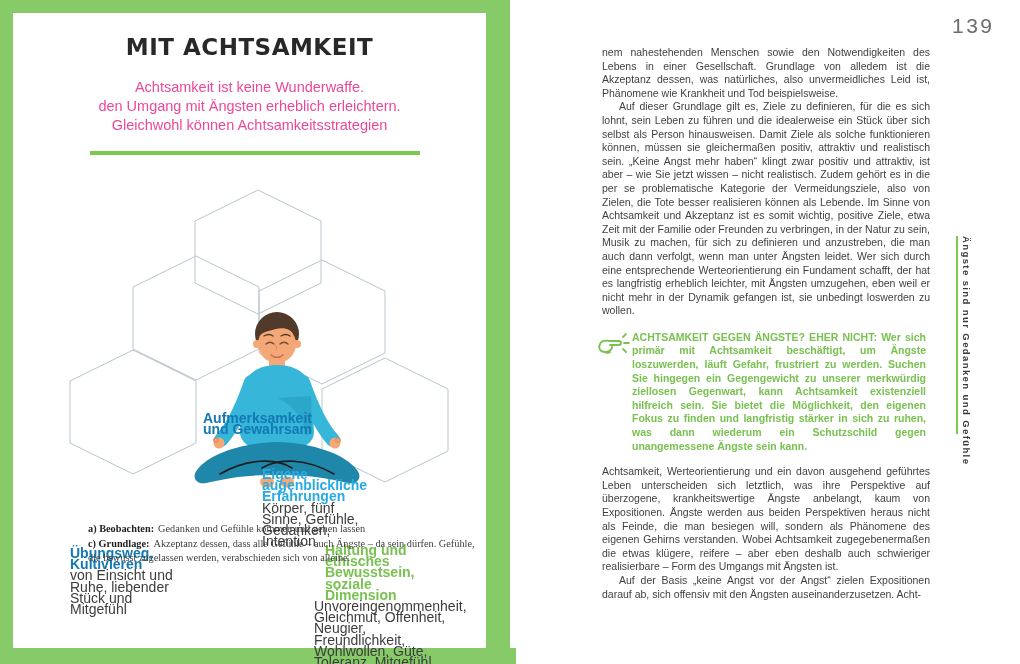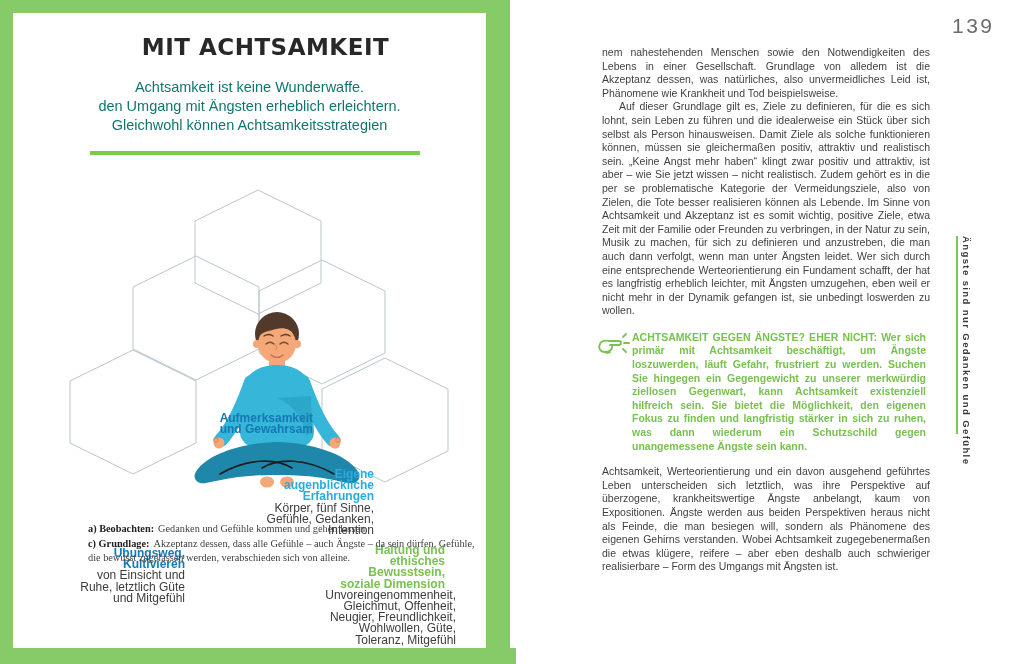--- a/index.html
+++ b/index.html
@@ -8,32 +8,32 @@
 
   
   .frame{position:absolute;background:#86cb68;}
   .frame-left{left:0;top:0;width:13px;height:664px;}
   .frame-top{left:0;top:0;width:510px;height:13px;}
   .frame-right{left:486px;top:0;width:24px;height:651px;}
   .frame-bottom{left:0;top:648px;width:516px;height:16px;}
 
   
   .page-left{position:absolute;left:13px;top:13px;width:473px;height:635px;}
-  .lp-title{position:absolute;left:16px;top:21px;width:100%;text-align:center;margin:0;
+  .lp-title{position:absolute;left:0;top:21px;width:100%;text-align:center;margin:0;
             font-family:"DejaVu Sans","Liberation Sans",sans-serif;
             font-weight:bold;font-size:23px;letter-spacing:.5px;color:#282828;}
   .lp-subtitle{position:absolute;left:0;top:65px;width:100%;text-align:center;
-               font-size:14.5px;line-height:19px;color:#0f766e;}
+               font-size:14.5px;line-height:19px;color:#ec4899;}
   .lp-subtitle span{display:block;}
   .lp-divider{position:absolute;left:77px;top:138px;width:330px;height:4px;background:#7cc94f;}
 
   .diagram{position:absolute;left:-5px;top:173px;width:492px;height:336px;}
   .diagram svg{position:absolute;left:0;top:0;}
 
-  .hex-label{position:absolute;text-align:right;font-size:12px;line-height:11.2px;color:#3c3c3c;}
+  .hex-label{position:absolute;text-align:left;font-size:14px;line-height:11.2px;color:#3c3c3c;}
   .hx-title{font-weight:bold;}
   .hx-blue .hx-title{color:#1478b3;}
   .hx-green .hx-title{color:#79c150;}
   .hx-cyan .hx-title{color:#29abe2;}
   .hex-label .hx-title{display:block;}
   .hex-label .hx-body{display:block;}
   .hl-1{left:195px;top:227px;width:110px;}
   .hl-2{left:128px;top:285px;width:112px;}
   .hl-3{left:254px;top:283px;width:112px;}
   .hl-4{left:62px;top:362px;width:115px;}
@@ -131,21 +131,21 @@
 
       <div class="hex-label hl-1 hx-blue">
         <span class="hx-title">Aufmerksamkeit und Gewahrsam</span>
       </div>
       <div class="hex-label hl-3 hx-cyan">
         <span class="hx-title">Eigene augenblickliche Erfahrungen</span>
         <span class="hx-body">Körper, fünf Sinne, Gefühle, Gedanken, Intention</span>
       </div>
       <div class="hex-label hl-4 hx-blue">
         <span class="hx-title">Übungsweg, Kultivieren</span>
-        <span class="hx-body">von Einsicht und Ruhe, letztlich Güte und Mitgefühl</span>
+        <span class="hx-body">von Einsicht und Ruhe, liebender Stück und Mitgefühl</span>
       </div>
       <div class="hex-label hl-5 hx-green">
         <span class="hx-title">Haltung und ethisches Bewusstsein, soziale Dimension</span>
         <span class="hx-body">Unvoreingenommenheit, Gleichmut, Offenheit, Neugier, Freundlichkeit, Wohlwollen, Güte, Toleranz, Mitgefühl</span>
       </div>
     </div>
 
     <div class="lp-caption">
       <p class="cap-item"><span class="cap-label">a) Beobachten:</span><span>Gedanken und Gefühle kommen und gehen lassen</span></p>
       <p class="cap-item"><span class="cap-label">c) Grundlage:</span><span>Akzeptanz dessen, dass alle Gefühle – auch Ängste – da sein dürfen. Gefühle, die bewusst zugelassen werden, verabschieden sich von alleine.</span></p>
@@ -172,20 +172,21 @@
           </g>
         </svg>
       </div>
       <div class="tip-text">
         <span class="tip-label">Achtsamkeit gegen Ängste? Eher nicht:</span>
         <span>Wer sich primär mit Achtsamkeit beschäftigt, um Ängste loszuwerden, läuft Gefahr, frustriert zu werden. Suchen Sie hingegen ein Gegengewicht zu unserer merkwürdig ziellosen Gegenwart, kann Achtsamkeit existenziell hilfreich sein. Sie bietet die Möglichkeit, den eigenen Fokus zu finden und langfristig stärker in sich zu ruhen, was dann wiederum ein Schutzschild gegen unangemessene Ängste sein kann.</span>
       </div>
     </div>
 
     <p>Achtsamkeit, Werteorientierung und ein davon ausgehend geführtes Leben unterscheiden sich letztlich, was ihre Perspektive auf überzogene, krankheitswertige Ängste anbelangt, kaum von Expositionen. Ängste werden aus beiden Perspektiven heraus nicht als Feinde, die man besiegen will, sondern als Phänomene des eigenen Gehirns verstanden. Wobei Achtsamkeit zugegebenermaßen die etwas klügere, reifere – aber eben deshalb auch schwieriger realisierbare – Form des Umgangs mit Ängsten ist.</p>
+    <p class="indent">Auf der Basis „keine Angst vor der Angst“ zielen Expositionen darauf ab, sich offensiv mit den Ängsten auseinanderzusetzen. Acht-</p>
   </div>
 
   <div class="margin-note">
     <div class="vline"></div>
     <div class="vtext">Ängste sind nur Gedanken und Gefühle</div>
   </div>
 
 </div>
 
 </body></html>

